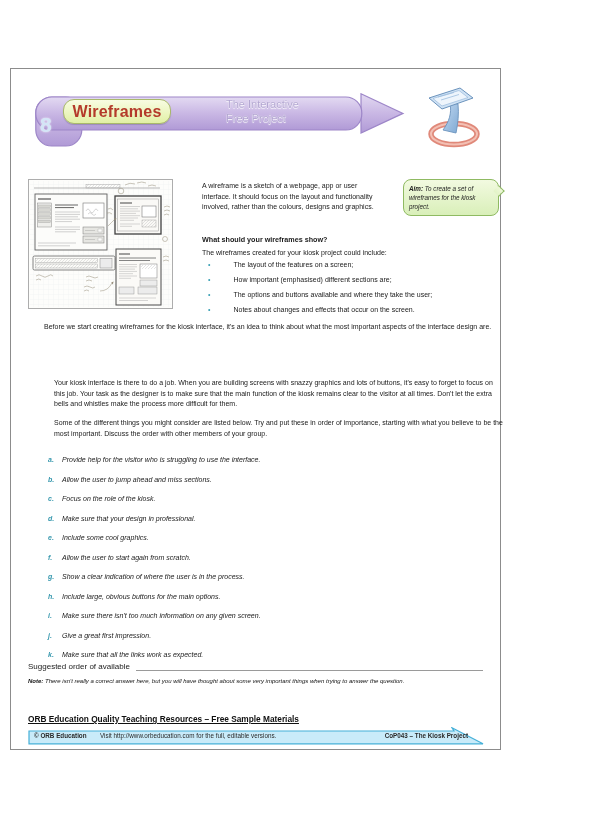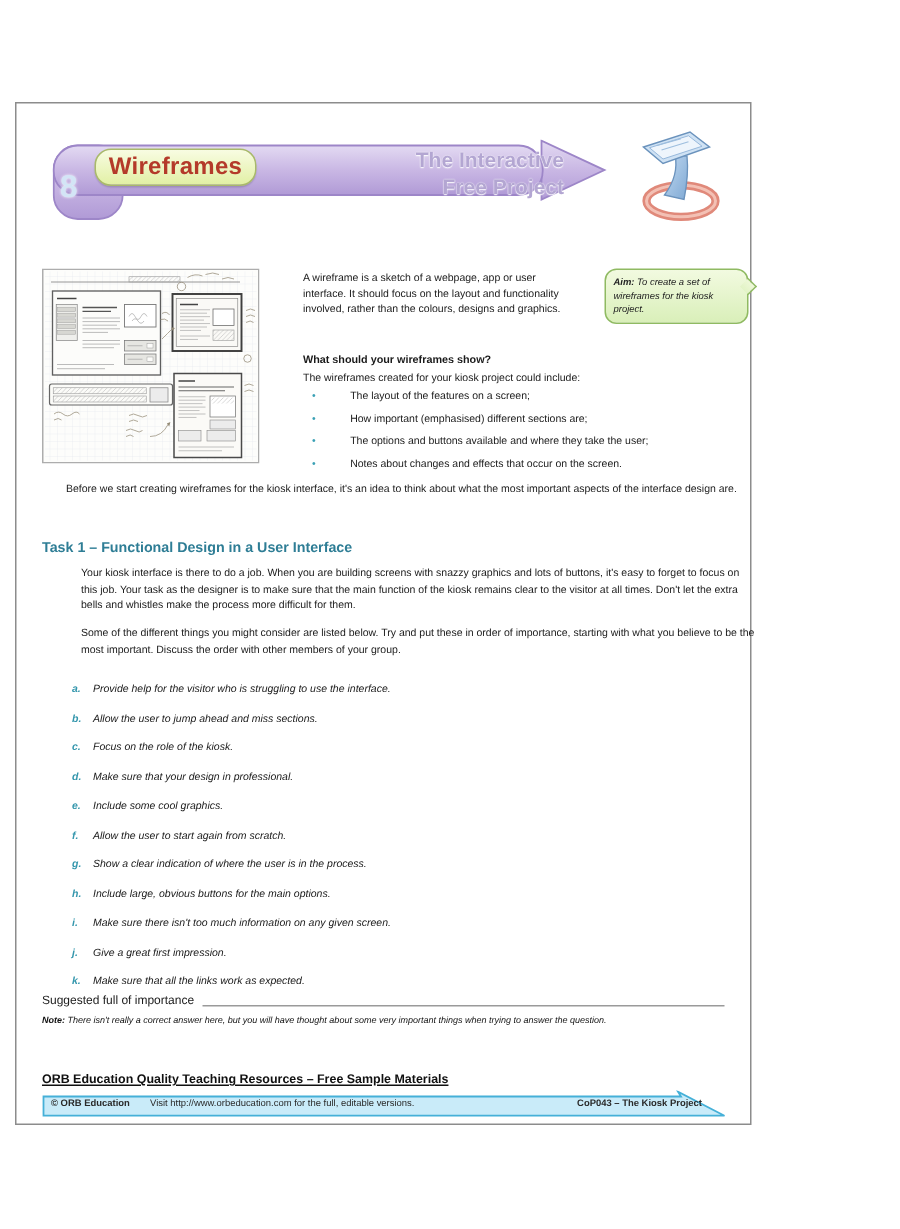--- a/index.html
+++ b/index.html
@@ -7,22 +7,22 @@
   .page{position:absolute;left:10px;top:68px;width:489px;height:680px;background:#fff;border:1px solid #8c8c8c;}
   .abs{position:absolute;}
   .body-txt{font-size:7px;line-height:1.5;color:#1a1a1a;margin-left:16px;}
   .bold{font-weight:700;}
 
   
   .pill{position:absolute;left:52px;top:30px;width:106px;height:23px;
     background:linear-gradient(#f8fce2,#e2f0a5);border:1.2px solid #a9b96b;border-radius:11px;
     display:flex;align-items:center;justify-content:center;box-shadow:0 1px 1px rgba(0,0,0,.15);}
   .pill span{font-size:16px;font-weight:700;color:#b43a2a;letter-spacing:.2px;}
-  .proj-title{position:absolute;left:215px;top:29px;width:150px;text-align:right;
-    font-size:14px;font-weight:700;line-height:1.25;color:#b3a6d2;text-shadow:0 1px 1px #ffffff,0 0 1px #ffffff;}
+  .proj-title{position:absolute;left:215px;top:29px;width:150px;text-align:left;
+    font-size:11px;font-weight:400;line-height:1.25;color:#b3a6d2;text-shadow:0 1px 1px #ffffff,0 0 1px #ffffff;}
   .page-num{position:absolute;left:29px;top:44px;font-size:21px;font-weight:700;color:#d3e5f6;
     text-shadow:0 0 2px rgba(255,255,255,.95);}
 
   
   .aim-box{position:absolute;left:392px;top:110px;width:84px;
     background:linear-gradient(#f2fae0,#d9efb9);border:1.2px solid #8fba62;border-radius:8px;
     padding:4px 5px;font-size:6.3px;line-height:1.45;font-style:italic;color:#222;}
   .aim-box:after{content:"";position:absolute;right:-5px;top:7px;width:7px;height:7px;
     background:linear-gradient(#eef8d8,#e2f3c6);border-right:1.2px solid #8fba62;border-top:1.2px solid #8fba62;
     transform:rotate(45deg);}
@@ -213,21 +213,20 @@
       <span class="body-txt">The options and buttons available and where they take the user;</span>
     </div>
     <div class="bullet-row">
       <span class="bullet-glyph">•</span>
       <span class="body-txt">Notes about changes and effects that occur on the screen.</span>
     </div>
   </div>
 
   <div class="abs body-txt" style="left:17px;top:253px;width:458px;">Before we start creating wireframes for the kiosk interface, it's an idea to think about what the most important aspects of the interface design are.</div>
 
-  <div class="abs task-heading" style="left:17px;top:291px;">Task 1 – Functional Design in a User Interface</div>
 
   <div class="abs body-txt" style="left:27px;top:309px;width:450px;">Your kiosk interface is there to do a job.  When you are building screens with snazzy graphics and lots of buttons, it's easy to forget to focus on this job.  Your task as the designer is to make sure that the main function of the kiosk remains clear to the visitor at all times.  Don't let the extra bells and whistles make the process more difficult for them.</div>
   <div class="abs body-txt" style="left:27px;top:349px;width:450px;">Some of the different things you might consider are listed below.  Try and put these in order of importance, starting with what you believe to be the most important.  Discuss the order with other members of your group.</div>
 
   <div class="abs" style="left:37px;top:386px;width:420px;">
     <div class="letter-row">
       <span class="ltr">a.</span>
       <span>Provide help for the visitor who is struggling to use the interface.</span>
     </div>
     <div class="letter-row">
@@ -266,21 +265,21 @@
       <span class="ltr">j.</span>
       <span>Give a great first impression.</span>
     </div>
     <div class="letter-row">
       <span class="ltr">k.</span>
       <span>Make sure that all the links work as expected.</span>
     </div>
   </div>
 
   <div class="abs suggested-row" style="left:17px;top:592px;width:455px;">
-    <span>Suggested full of importance</span>
+    <span>Suggested order of available</span>
     <span class="answer-line"></span>
   </div>
 
   <div class="abs note-row" style="left:17px;top:608px;width:458px;">
     <span class="bold">Note:</span><span>  There isn't really a correct answer here, but you will have thought about some very important things when trying to answer the question.</span>
   </div>
 
   <div class="abs footer-title" style="left:17px;top:645px;">ORB Education Quality Teaching Resources – Free Sample Materials</div>
 
   <div class="abs" style="left:17px;top:658px;width:458px;height:20px;">

